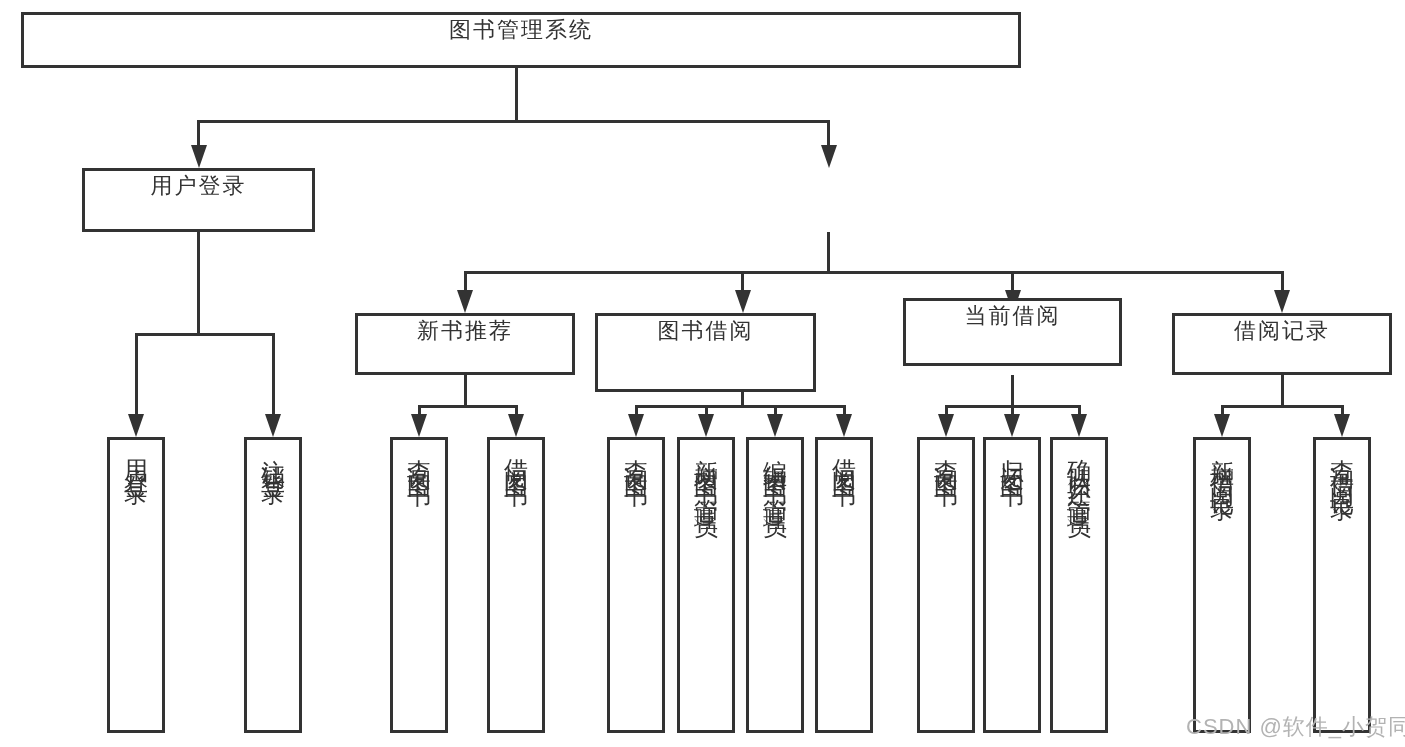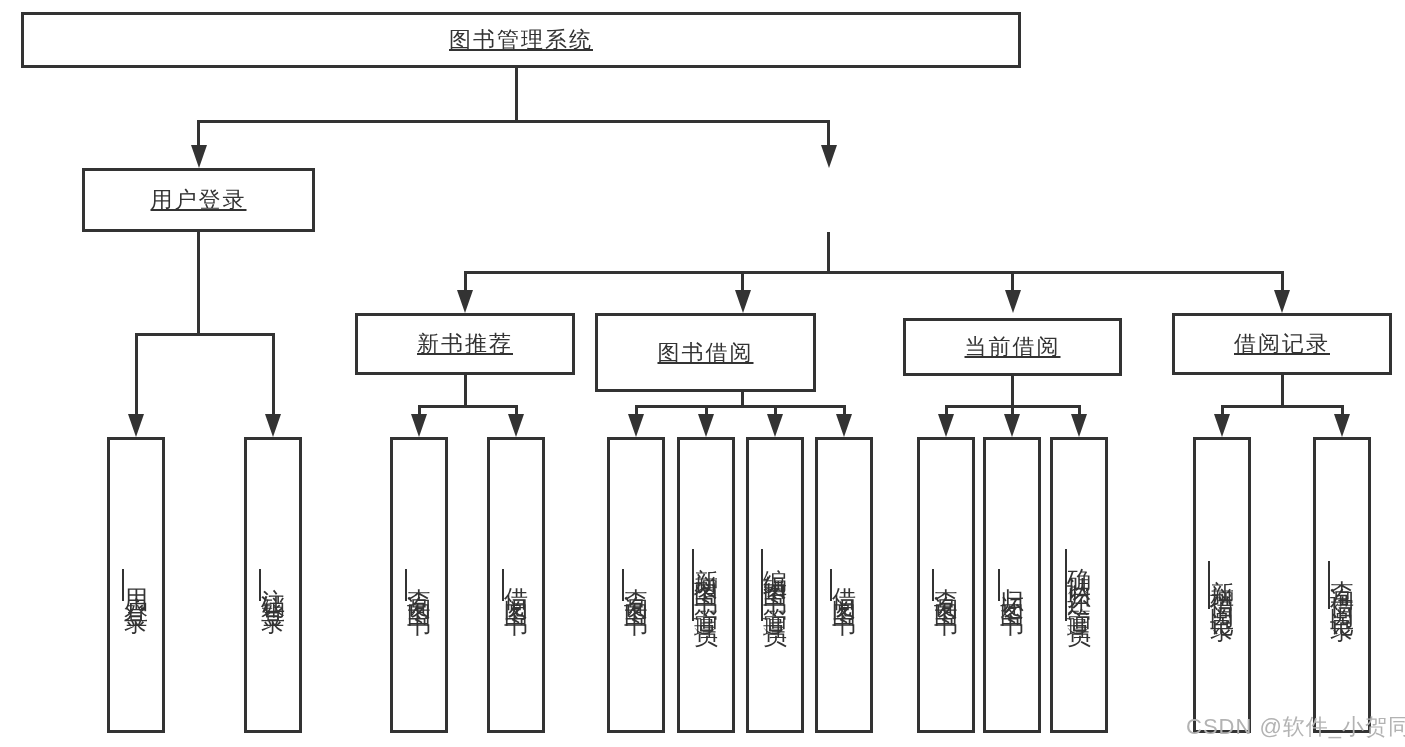--- a/index.html
+++ b/index.html
@@ -2,22 +2,22 @@
 <html><head>
 <meta charset="utf-8">
 <style>
   html,body{margin:0;padding:0;background:#ffffff;}
   .canvas{
     position:relative;width:1405px;height:747px;background:#ffffff;overflow:hidden;
     font-family:"Liberation Sans","DejaVu Sans",sans-serif;color:#333333;
   }
   .box{
     position:absolute;box-sizing:border-box;border:3px solid #333333;background:#ffffff;
-    display:flex;align-items:center;justify-content:center;
-    font-size:22px;letter-spacing:2px;white-space:nowrap;text-decoration:underline;
+    display:flex;justify-content:center;
+    font-size:22px;letter-spacing:2px;white-space:nowrap;
   }
   .vbox span{
     writing-mode:vertical-rl;text-orientation:mixed;
     font-size:24px;letter-spacing:8px;line-height:1;
   }
   .vline{position:absolute;width:3px;background:#333333;}
   .hline{position:absolute;height:3px;background:#333333;}
   .ahead{
     position:absolute;width:0;height:0;
     border-left:8px solid transparent;border-right:8px solid transparent;
@@ -99,21 +99,21 @@
   <div class="box" style="left:82px;top:168px;width:233px;height:64px">
     <span>用户登录</span>
   </div>
 
   <div class="box" style="left:355px;top:313px;width:220px;height:62px">
     <span>新书推荐</span>
   </div>
   <div class="box" style="left:595px;top:313px;width:221px;height:79px">
     <span>图书借阅</span>
   </div>
-  <div class="box" style="left:903px;top:318px;width:219px;height:58px">
+  <div class="box" style="left:903px;top:298px;width:219px;height:68px">
     <span>当前借阅</span>
   </div>
   <div class="box" style="left:1172px;top:313px;width:220px;height:62px">
     <span>借阅记录</span>
   </div>
 
   <div class="box vbox" style="left:107px;top:437px;width:58px;height:296px">
     <span>用户登录</span>
   </div>
   <div class="box vbox" style="left:244px;top:437px;width:58px;height:296px">

